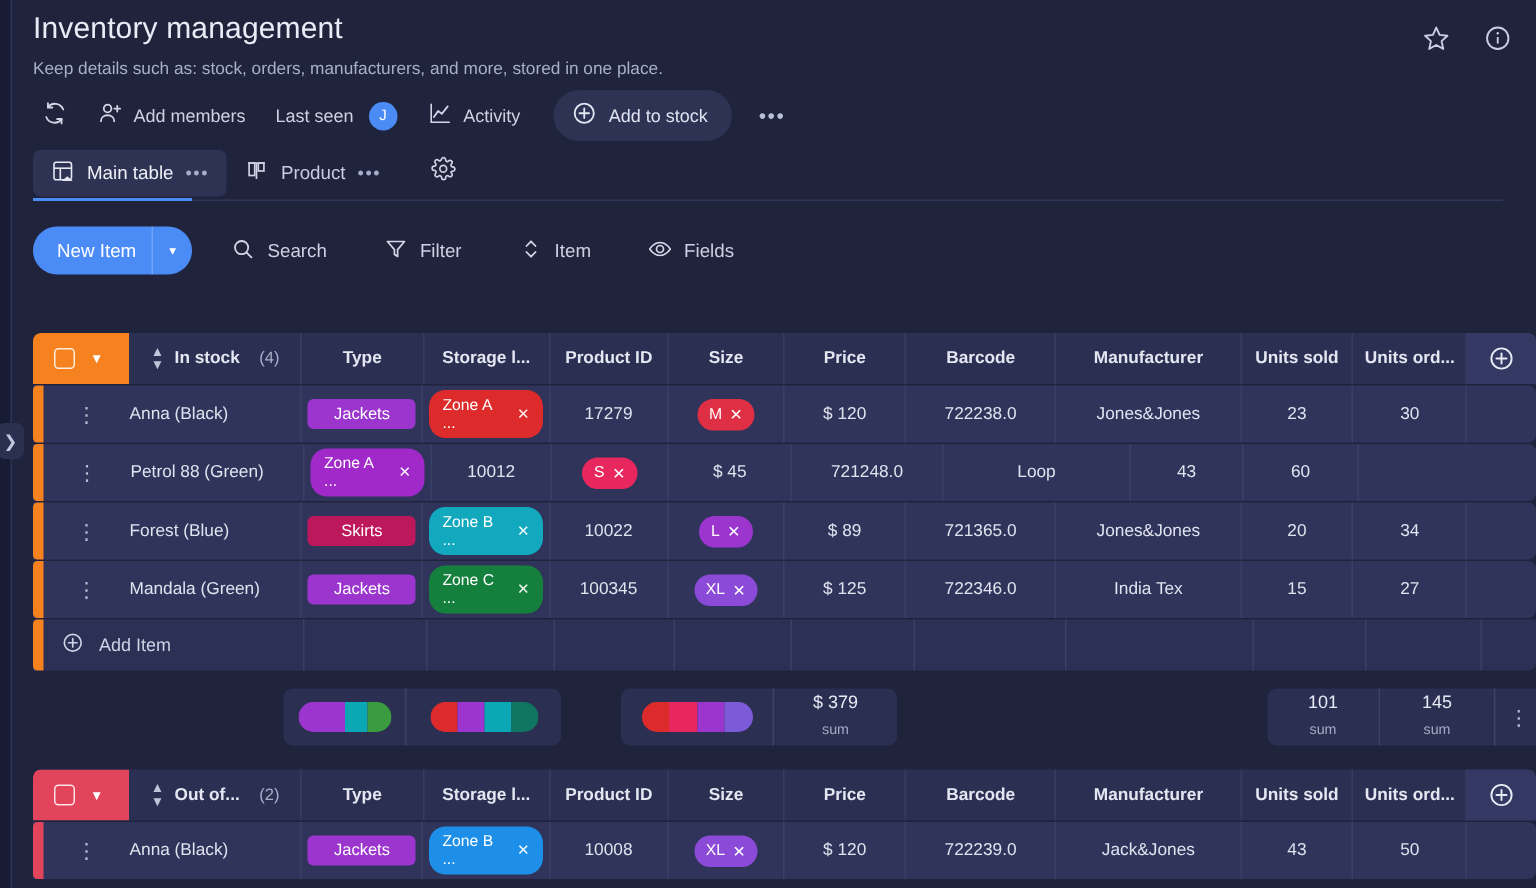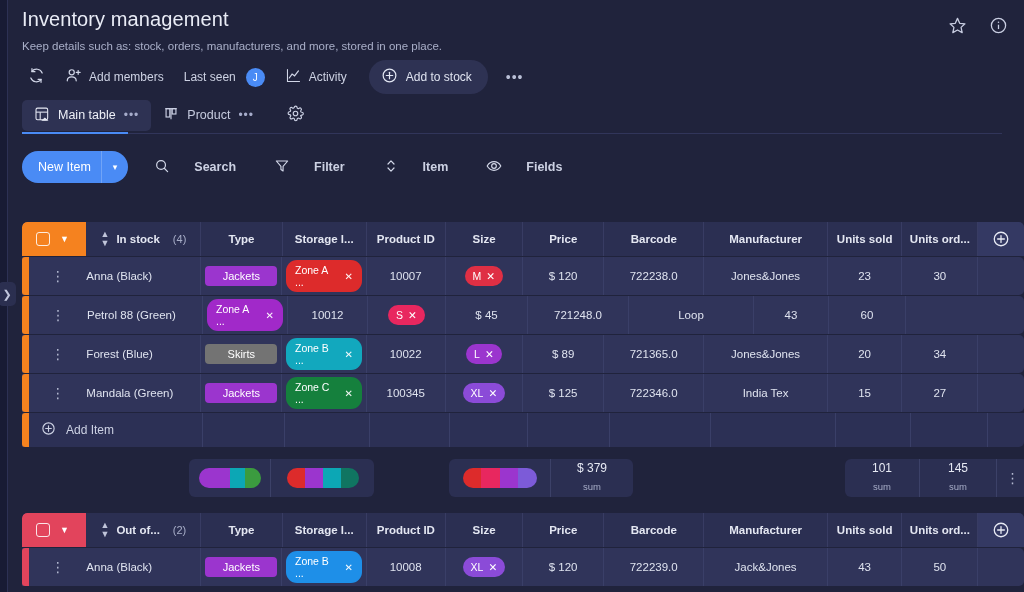--- a/index.html
+++ b/index.html
@@ -109,23 +109,23 @@
   .new-item-btn {
     display: flex; align-items: center;
     background: #4a8bf5; color: #fff;
     border-radius: 16px; height: 32px;
     font-size: 12.5px;
   }
   .new-item-btn .lbl { padding: 0 10px 0 16px; }
   .new-item-btn .sep { width: 1px; height: 32px; background: rgba(255,255,255,.22); }
   .new-item-btn .caret { padding: 0 11px; font-size: 9px; }
   .tb-item {
-    display: flex; align-items: center; gap: 24px;
+    display: flex; align-items: center; gap: 8px;
     padding: 6px 12px; margin-left: 14px;
-    font-size: 12.5px; color: #ccd1e3; border-radius: 5px; font-weight: bold;
+    font-size: 12.5px; color: #ccd1e3; border-radius: 5px;
   }
 
   
   .table-area {
     position: absolute; left: 22px; top: 222px; right: 0; bottom: 0;
   }
 
   .grp { position: relative; }
 
   .hdr-row {
@@ -433,21 +433,21 @@
         <div class="cell namecell" style="width:116px">Anna (Black)</div>
         <div class="cell" style="width:82px">
           <span class="chip" style="background:#9B35CE">Jackets</span>
         </div>
         <div class="cell" style="width:85px">
           <span class="pill" style="background:#DD2B2B">
               <span>Zone A ...</span>
               <span class="x">✕</span>
             </span>
         </div>
-        <div class="cell" style="width:80px">10007</div>
+        <div class="cell" style="width:80px">17279</div>
         <div class="cell" style="width:78px">
           <span class="size-pill" style="background:#DF2F44">
               <span>M</span>
               <span class="x">✕</span>
             </span>
         </div>
         <div class="cell" style="width:82px">$ 120</div>
         <div class="cell" style="width:101px">722238.0</div>
         <div class="cell" style="width:125px">Jones&amp;Jones</div>
         <div class="cell" style="width:75px">23</div>
@@ -478,21 +478,21 @@
         <div class="cell" style="width:75px">43</div>
         <div class="cell" style="width:77px">60</div>
         <div class="cell" style="width:46px"></div>
       </div>
 
       <div class="data-row">
         <div class="row-color orange"></div>
         <div class="cell-menu vdots"></div>
         <div class="cell namecell" style="width:116px">Forest (Blue)</div>
         <div class="cell" style="width:82px">
-          <span class="chip" style="background:#737373">Skirts</span>
+          <span class="chip" style="background:#be185d">Skirts</span>
         </div>
         <div class="cell" style="width:85px">
           <span class="pill" style="background:#12A8BE">
               <span>Zone B ...</span>
               <span class="x">✕</span>
             </span>
         </div>
         <div class="cell" style="width:80px">10022</div>
         <div class="cell" style="width:78px">
           <span class="size-pill" style="background:#9B35CE">
@@ -571,21 +571,21 @@
           <div class="sum-seg" style="width:103px">
             <span class="battery" style="width: 72px; display: flex;">
               <i style="background: rgb(221, 43, 43); width: 25%; height: 100%; display: block;"></i>
                 <i style="background: rgb(155, 53, 206); width: 25%; height: 100%; display: block;"></i>
                 <i style="background: rgb(12, 167, 181); width: 25%; height: 100%; display: block;"></i>
                 <i style="background: rgb(16, 117, 97); width: 25%; height: 100%; display: block;"></i>
             </span>
           </div>
         </div>
 
-        <div class="sum-box" style="left:427px; width:184px;">
+        <div class="sum-box" style="left:392px; width:184px;">
           <div class="sum-seg" style="width:102px">
             <span class="battery" style="width: 74px; display: flex;">
               <i style="background: rgb(221, 43, 43); width: 25%; height: 100%; display: block;"></i>
                 <i style="background: rgb(232, 39, 95); width: 25%; height: 100%; display: block;"></i>
                 <i style="background: rgb(155, 53, 206); width: 25%; height: 100%; display: block;"></i>
                 <i style="background: rgb(124, 91, 216); width: 25%; height: 100%; display: block;"></i>
             </span>
           </div>
           <div class="sum-seg" style="width:82px">
             <span class="sum-val">

